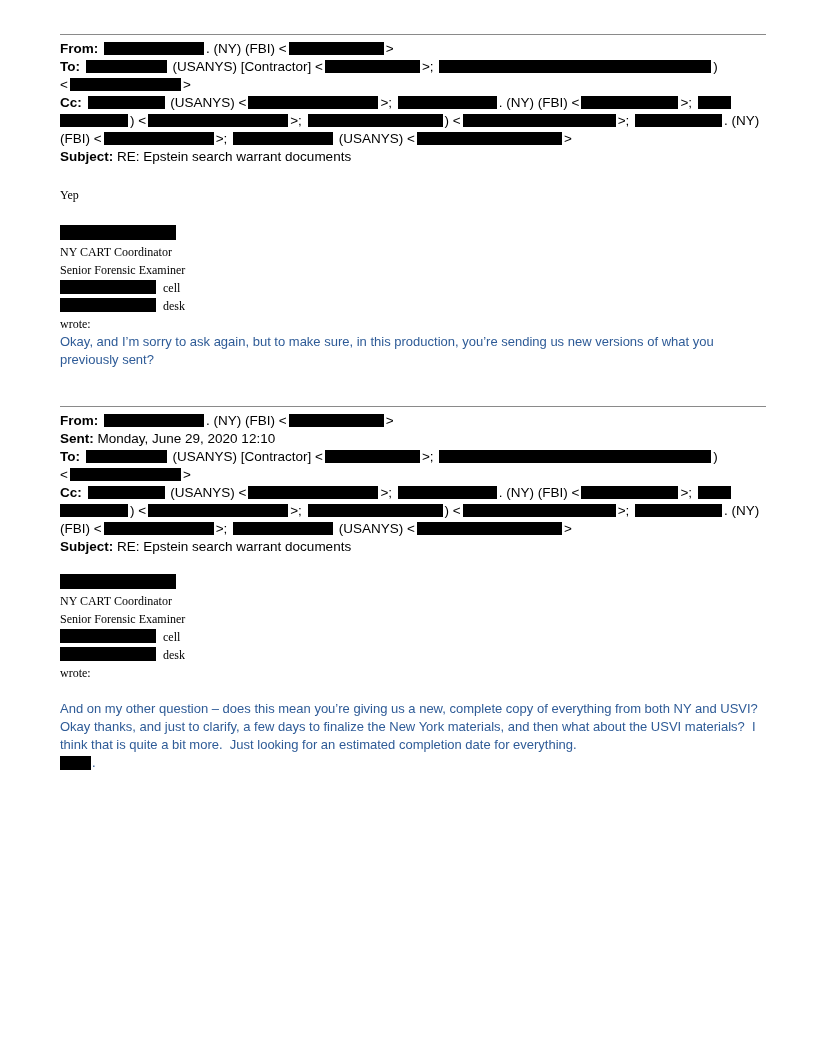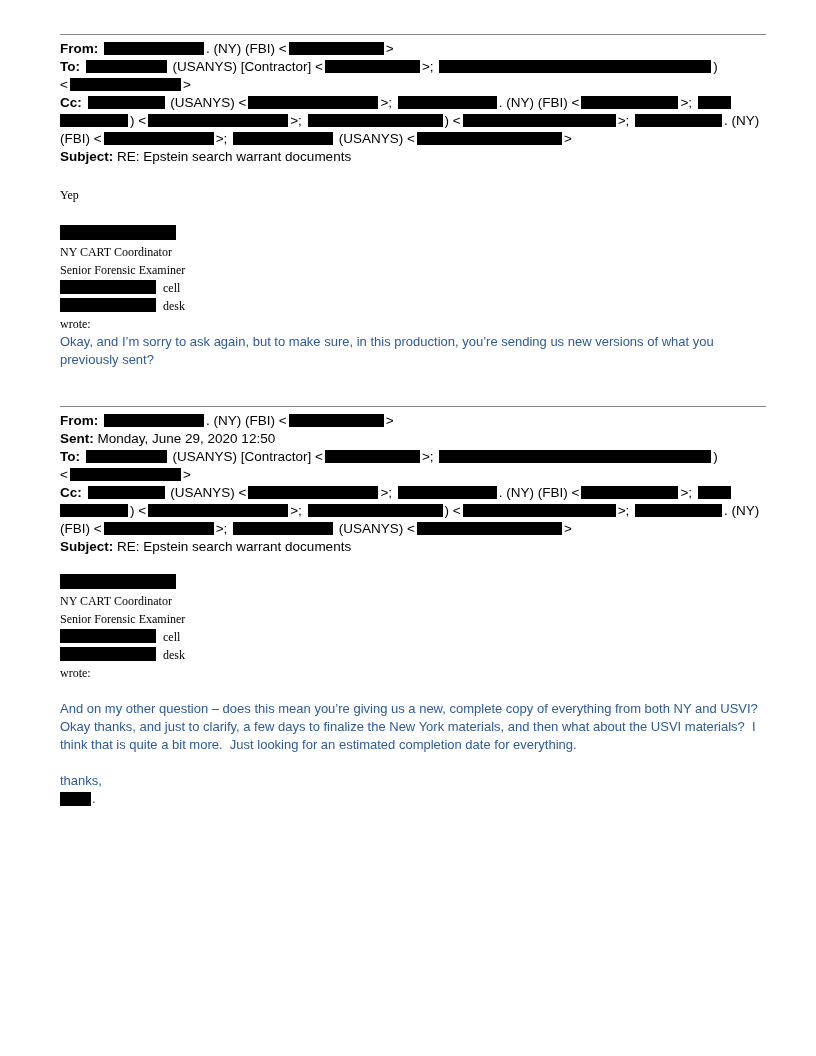--- a/index.html
+++ b/index.html
@@ -69,37 +69,36 @@
     <div class="sigline"><span class="phone-bar"></span><span>cell</span></div>
     <div class="sigline"><span class="phone-bar"></span><span>desk</span></div>
   </div>
 
   <div class="serif wrote">wrote:</div>
   <div class="blue blue-para">Okay, and I’m sorry to ask again, but to make sure, in this production, you’re sending us new versions of what you previously sent?</div>
 
   <hr class="rule rule2">
   <div class="hdr">
     <div class="hline"><b>From:</b> <span class="rb" style="width:100px"></span><span>. (NY) (FBI) &lt;</span><span class="rb" style="width:95px"></span><span>&gt;</span></div>
-    <div class="hline"><b>Sent:</b> <span>Monday, June 29, 2020 12:50</span></div>
+    <div class="hline"><b>Sent:</b> <span>Monday, June 29, 2020 12:10</span></div>
     <div class="hline"><b>To:</b> <span class="rb" style="width:81px"></span><span> (USANYS) [Contractor] &lt;</span><span class="rb" style="width:95px"></span><span>&gt;; </span><span class="rb" style="width:272px"></span><span>)</span></div>
     <div class="hline"><span>&lt;</span><span class="rb" style="width:111px"></span><span>&gt;</span></div>
     <div class="hline"><b>Cc:</b> <span class="rb" style="width:77px"></span><span> (USANYS) &lt;</span><span class="rb" style="width:130px"></span><span>&gt;; </span><span class="rb" style="width:99px"></span><span>. (NY) (FBI) &lt;</span><span class="rb" style="width:97px"></span><span>&gt;; </span><span class="rb" style="width:33px"></span></div>
     <div class="hline"><span class="rb" style="width:68px;margin-left:0"></span><span>) &lt;</span><span class="rb" style="width:140px"></span><span>&gt;; </span><span class="rb" style="width:135px"></span><span>) &lt;</span><span class="rb" style="width:153px"></span><span>&gt;; </span><span class="rb" style="width:87px"></span><span>. (NY)</span></div>
     <div class="hline"><span>(FBI) &lt;</span><span class="rb" style="width:110px"></span><span>&gt;; </span><span class="rb" style="width:100px"></span><span> (USANYS) &lt;</span><span class="rb" style="width:145px"></span><span>&gt;</span></div>
     <div class="hline"><b>Subject:</b> <span>RE: Epstein search warrant documents</span></div>
   </div>
 
 
   <div class="sig sig2 serif">
     <div class="sigbar"></div>
     <div class="sigline">NY CART Coordinator</div>
     <div class="sigline">Senior Forensic Examiner</div>
     <div class="sigline"><span class="phone-bar"></span><span>cell</span></div>
     <div class="sigline"><span class="phone-bar"></span><span>desk</span></div>
   </div>
 
   <div class="serif wrote">wrote:</div>
   <div class="blue blue-para blue-gap">And on my other question – does this mean you’re giving us a new, complete copy of everything from both NY and USVI?</div>
   <div class="blue blue-para">Okay thanks, and just to clarify, a few days to finalize the New York materials, and then what about the USVI materials?  I think that is quite a bit more.  Just looking for an estimated completion date for everything.</div>
-  <div class="blue blue-para blue-gap">thanks,</div>
   <div class="blue blue-para"><span class="closing-bar"></span><span>.</span></div>
 
 </div>
 
 </body></html>

